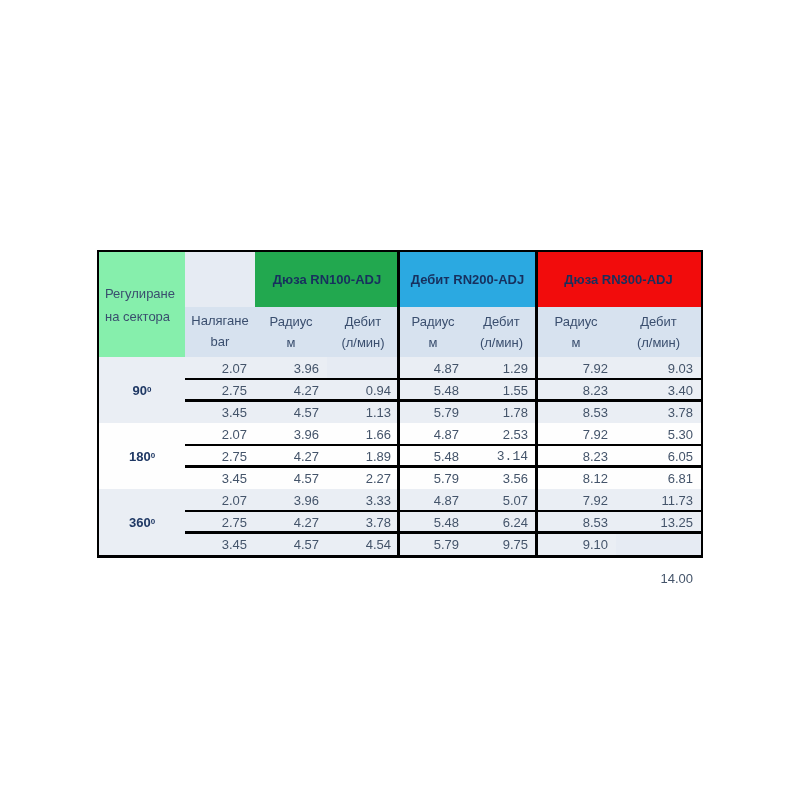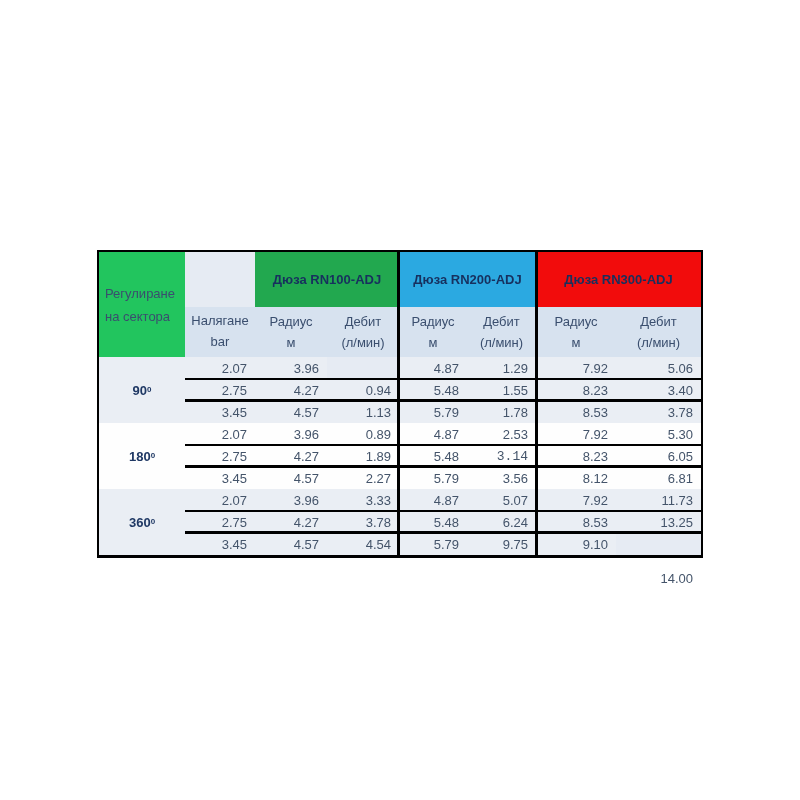--- a/index.html
+++ b/index.html
@@ -23,21 +23,21 @@
     grid-row:1;display:flex;align-items:center;justify-content:center;
     font-size:13px;font-weight:bold;color:#17305E;
   }
   .band.green{grid-column:3/5;background:#22A84F;}
   .band.blue{grid-column:5/7;background:#2BA9E1;}
   .band.red{grid-column:7/9;background:#F20C0C;}
   
   .corner{
     grid-column:1;grid-row:1/3;display:flex;flex-direction:column;
     justify-content:center;padding-left:6px;
-    font-size:13px;color:#3A4E6E;line-height:23px;background:#22c55e;
+    font-size:13px;color:#3A4E6E;line-height:23px;background:#86efac;
     white-space:nowrap;
   }
   .pressure-head{
     grid-column:2;grid-row:1/3;display:flex;flex-direction:column;
     justify-content:flex-end;align-items:center;padding-bottom:5px;
     font-size:13px;color:#3A4E6E;line-height:21px;background:#E6EBF3;
   }
   
   .subhead{
     grid-row:2;display:flex;flex-direction:column;justify-content:flex-end;
@@ -70,21 +70,21 @@
     <div>Регулиране</div>
     <div>на сектора</div>
   </div>
   <div class="c ph-band"></div>
   <div class="c pressure-head" style="grid-column:2;grid-row:1/3;z-index:1;background:transparent;">
     <div>Налягане</div>
     <div>bar</div>
   </div>
 
   <div class="c band green">Дюза RN100-ADJ</div>
-  <div class="c band blue">Дюза RN200-ADJ</div>
+  <div class="c band blue">Дебит RN200-ADJ</div>
   <div class="c band red">Дюза RN300-ADJ</div>
 
   <div class="c subhead" style="grid-column:3;">
     <div>Радиус</div>
     <div>м</div>
   </div>
   <div class="c subhead" style="grid-column:4;">
     <div>Дебит</div>
     <div>(л/мин)</div>
   </div>
@@ -117,41 +117,41 @@
     <span>360</span>
       <sup>0</sup>
   </div>
 
   <div class="c num bg-a" style="grid-row:3;grid-column:2;">2.07</div>
   <div class="c num bg-a" style="grid-row:3;grid-column:3;">3.96</div>
   <div class="c num bg-a" style="grid-row:3;grid-column:4;margin-top:31px;">0.83</div>
   <div class="c num bg-a" style="grid-row:3;grid-column:5;">4.87</div>
   <div class="c num bg-a" style="grid-row:3;grid-column:6;">1.29</div>
   <div class="c num bg-a" style="grid-row:3;grid-column:7;">7.92</div>
-  <div class="c num bg-a" style="grid-row:3;grid-column:8;">5.06</div>
+  <div class="c num bg-a" style="grid-row:3;grid-column:8;">9.03</div>
 
   <div class="c num bg-a" style="grid-row:4;grid-column:2;">2.75</div>
   <div class="c num bg-a" style="grid-row:4;grid-column:3;">4.27</div>
   <div class="c num bg-a" style="grid-row:4;grid-column:4;">0.94</div>
   <div class="c num bg-a" style="grid-row:4;grid-column:5;">5.48</div>
   <div class="c num bg-a" style="grid-row:4;grid-column:6;">1.55</div>
   <div class="c num bg-a" style="grid-row:4;grid-column:7;">8.23</div>
   <div class="c num bg-a" style="grid-row:4;grid-column:8;">3.40</div>
 
   <div class="c num bg-a" style="grid-row:5;grid-column:2;">3.45</div>
   <div class="c num bg-a" style="grid-row:5;grid-column:3;">4.57</div>
   <div class="c num bg-a" style="grid-row:5;grid-column:4;">1.13</div>
   <div class="c num bg-a" style="grid-row:5;grid-column:5;">5.79</div>
   <div class="c num bg-a" style="grid-row:5;grid-column:6;">1.78</div>
   <div class="c num bg-a" style="grid-row:5;grid-column:7;">8.53</div>
   <div class="c num bg-a" style="grid-row:5;grid-column:8;">3.78</div>
 
   <div class="c num bg-b" style="grid-row:6;grid-column:2;">2.07</div>
   <div class="c num bg-b" style="grid-row:6;grid-column:3;">3.96</div>
-  <div class="c num bg-b" style="grid-row:6;grid-column:4;">0.89</div>
+  <div class="c num bg-b" style="grid-row:6;grid-column:4;">1.66</div>
   <div class="c num bg-b" style="grid-row:6;grid-column:5;">4.87</div>
   <div class="c num bg-b" style="grid-row:6;grid-column:6;">2.53</div>
   <div class="c num bg-b" style="grid-row:6;grid-column:7;">7.92</div>
   <div class="c num bg-b" style="grid-row:6;grid-column:8;">5.30</div>
 
   <div class="c num bg-b" style="grid-row:7;grid-column:2;">2.75</div>
   <div class="c num bg-b" style="grid-row:7;grid-column:3;">4.27</div>
   <div class="c num bg-b" style="grid-row:7;grid-column:4;">1.89</div>
   <div class="c num bg-b" style="grid-row:7;grid-column:5;">5.48</div>
   <div class="c num bg-b" style="grid-row:7;grid-column:6;font-family:Liberation Mono, monospace;">3.14</div>

